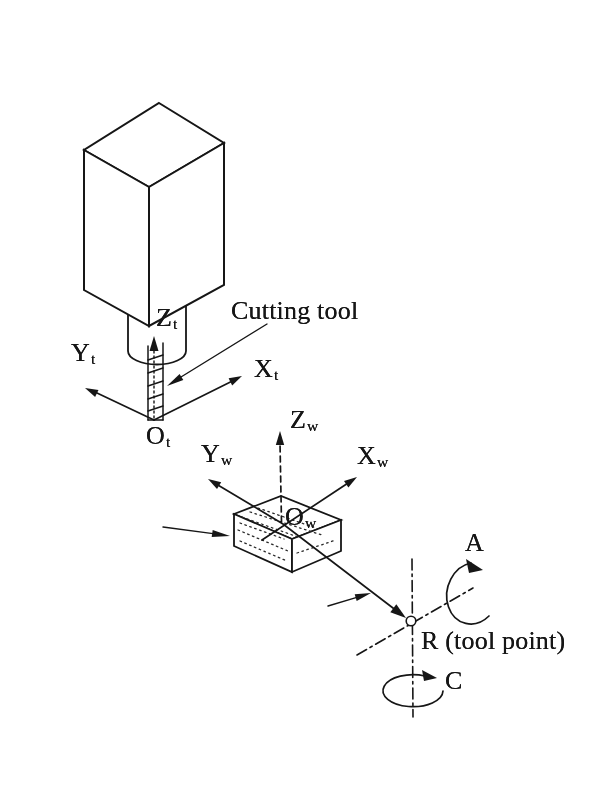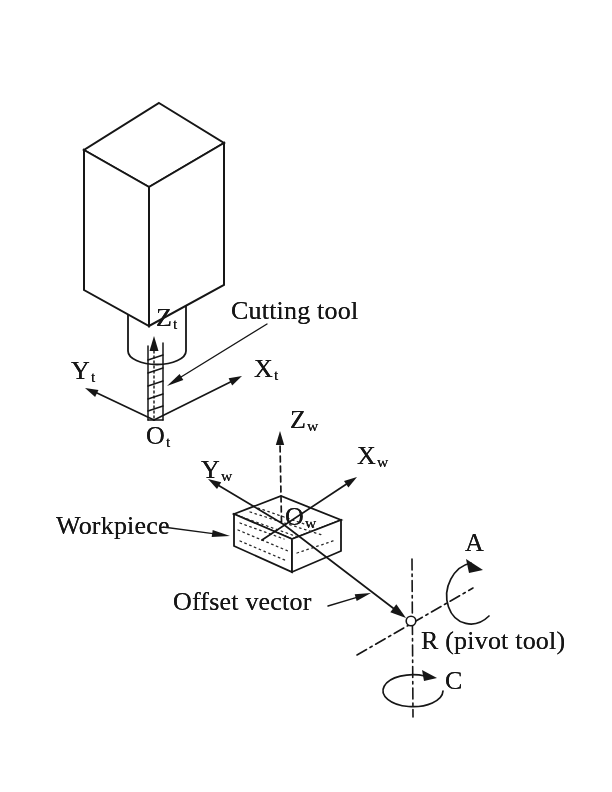--- a/index.html
+++ b/index.html
@@ -125,54 +125,48 @@
     </g>
   </svg>
 
   <div class="lbl" style="left:231px; top:297px">
     <span>Cutting tool</span>
   </div>
 
   <div class="lbl" style="left:156px; top:304px">
     <span>Z</span><sub>t</sub>
   </div>
-  <div class="lbl" style="left:71px; top:357px">
+  <div class="lbl" style="left:71px; top:339px">
     <span>Y</span><sub>t</sub>
   </div>
   <div class="lbl" style="left:254px; top:355px">
     <span>X</span><sub>t</sub>
   </div>
   <div class="lbl" style="left:146px; top:422px">
     <span>O</span><sub>t</sub>
   </div>
 
   <div class="lbl" style="left:290px; top:406px">
     <span>Z</span><sub>w</sub>
   </div>
-  <div class="lbl" style="left:201px; top:456px">
+  <div class="lbl" style="left:201px; top:440px">
     <span>Y</span><sub>w</sub>
   </div>
   <div class="lbl" style="left:357px; top:442px">
     <span>X</span><sub>w</sub>
   </div>
   <div class="lbl" style="left:285px; top:503px">
     <span>O</span><sub>w</sub>
   </div>
 
-  <div class="lbl" style="left:56px; top:512px">
-    <span>Workpiece</span>
-  </div>
 
-  <div class="lbl" style="left:173px; top:588px">
-    <span>Offset vector</span>
-  </div>
 
 
   <div class="lbl" style="left:421px; top:627px">
-    <span>R (pivot tool)</span>
+    <span>R (tool point)</span>
   </div>
   <div class="lbl" style="left:465px; top:529px">
     <span>A</span>
   </div>
   <div class="lbl" style="left:445px; top:667px">
     <span>C</span>
   </div>
 
 </div>
 

